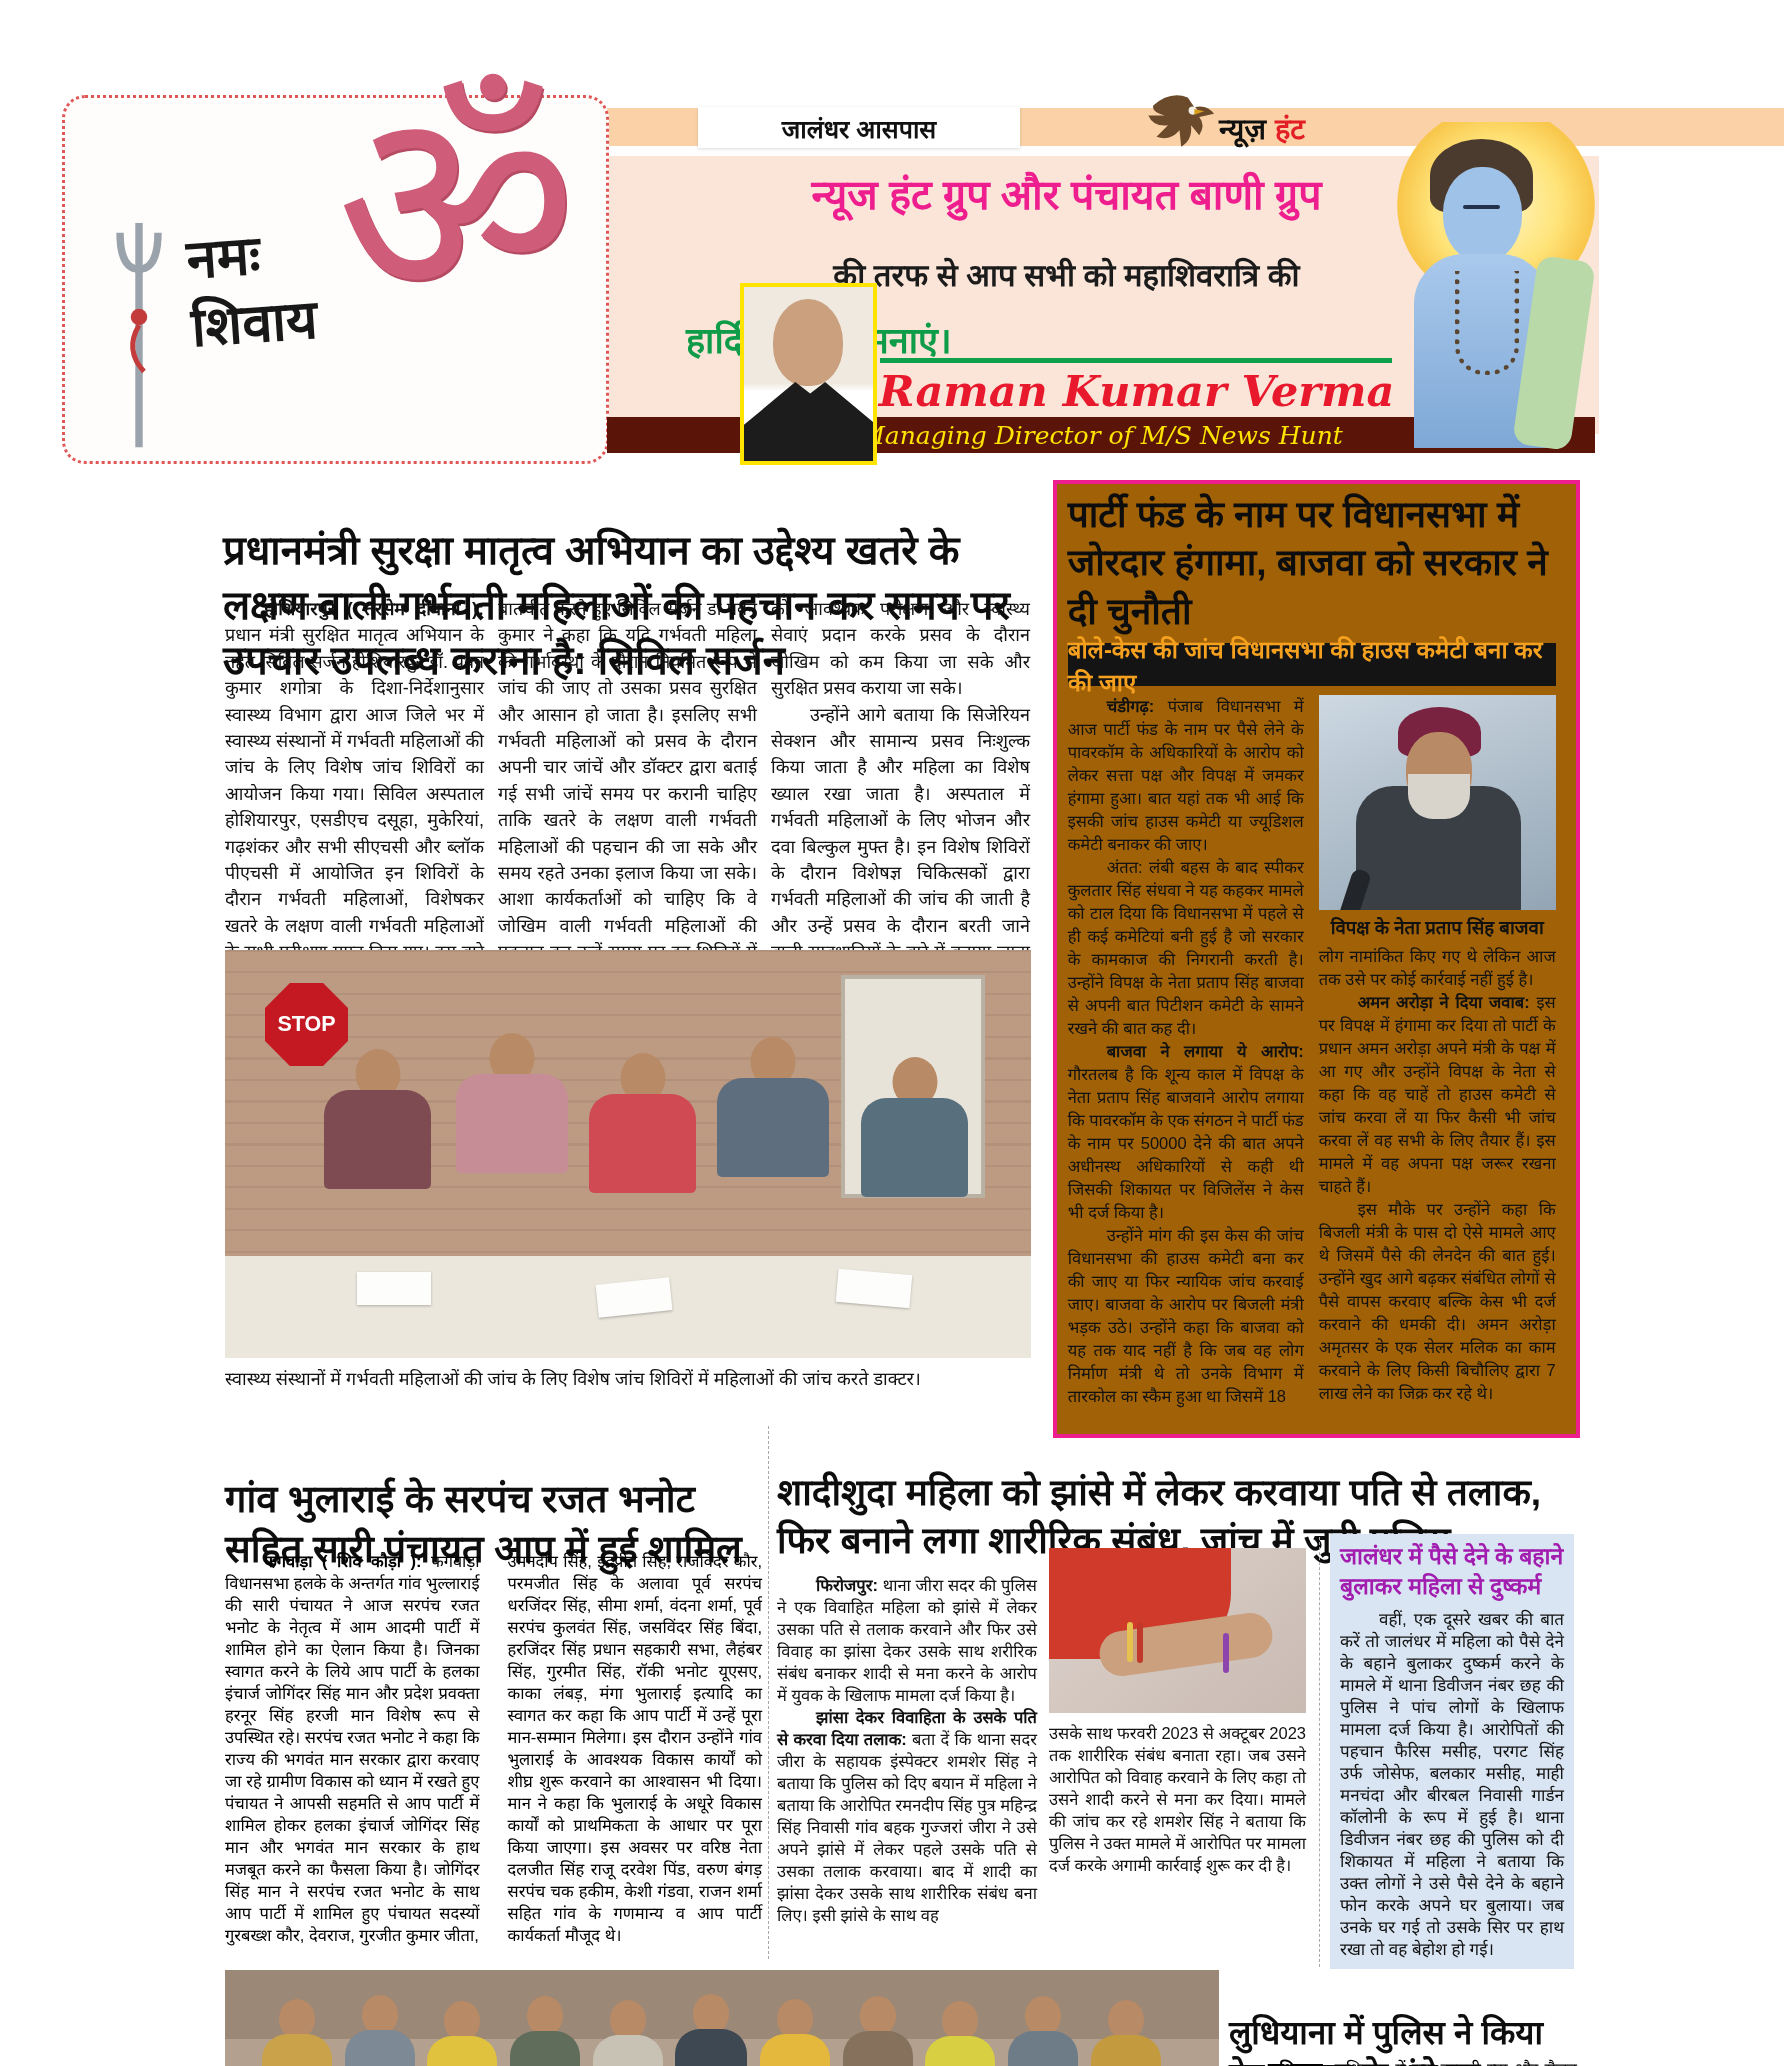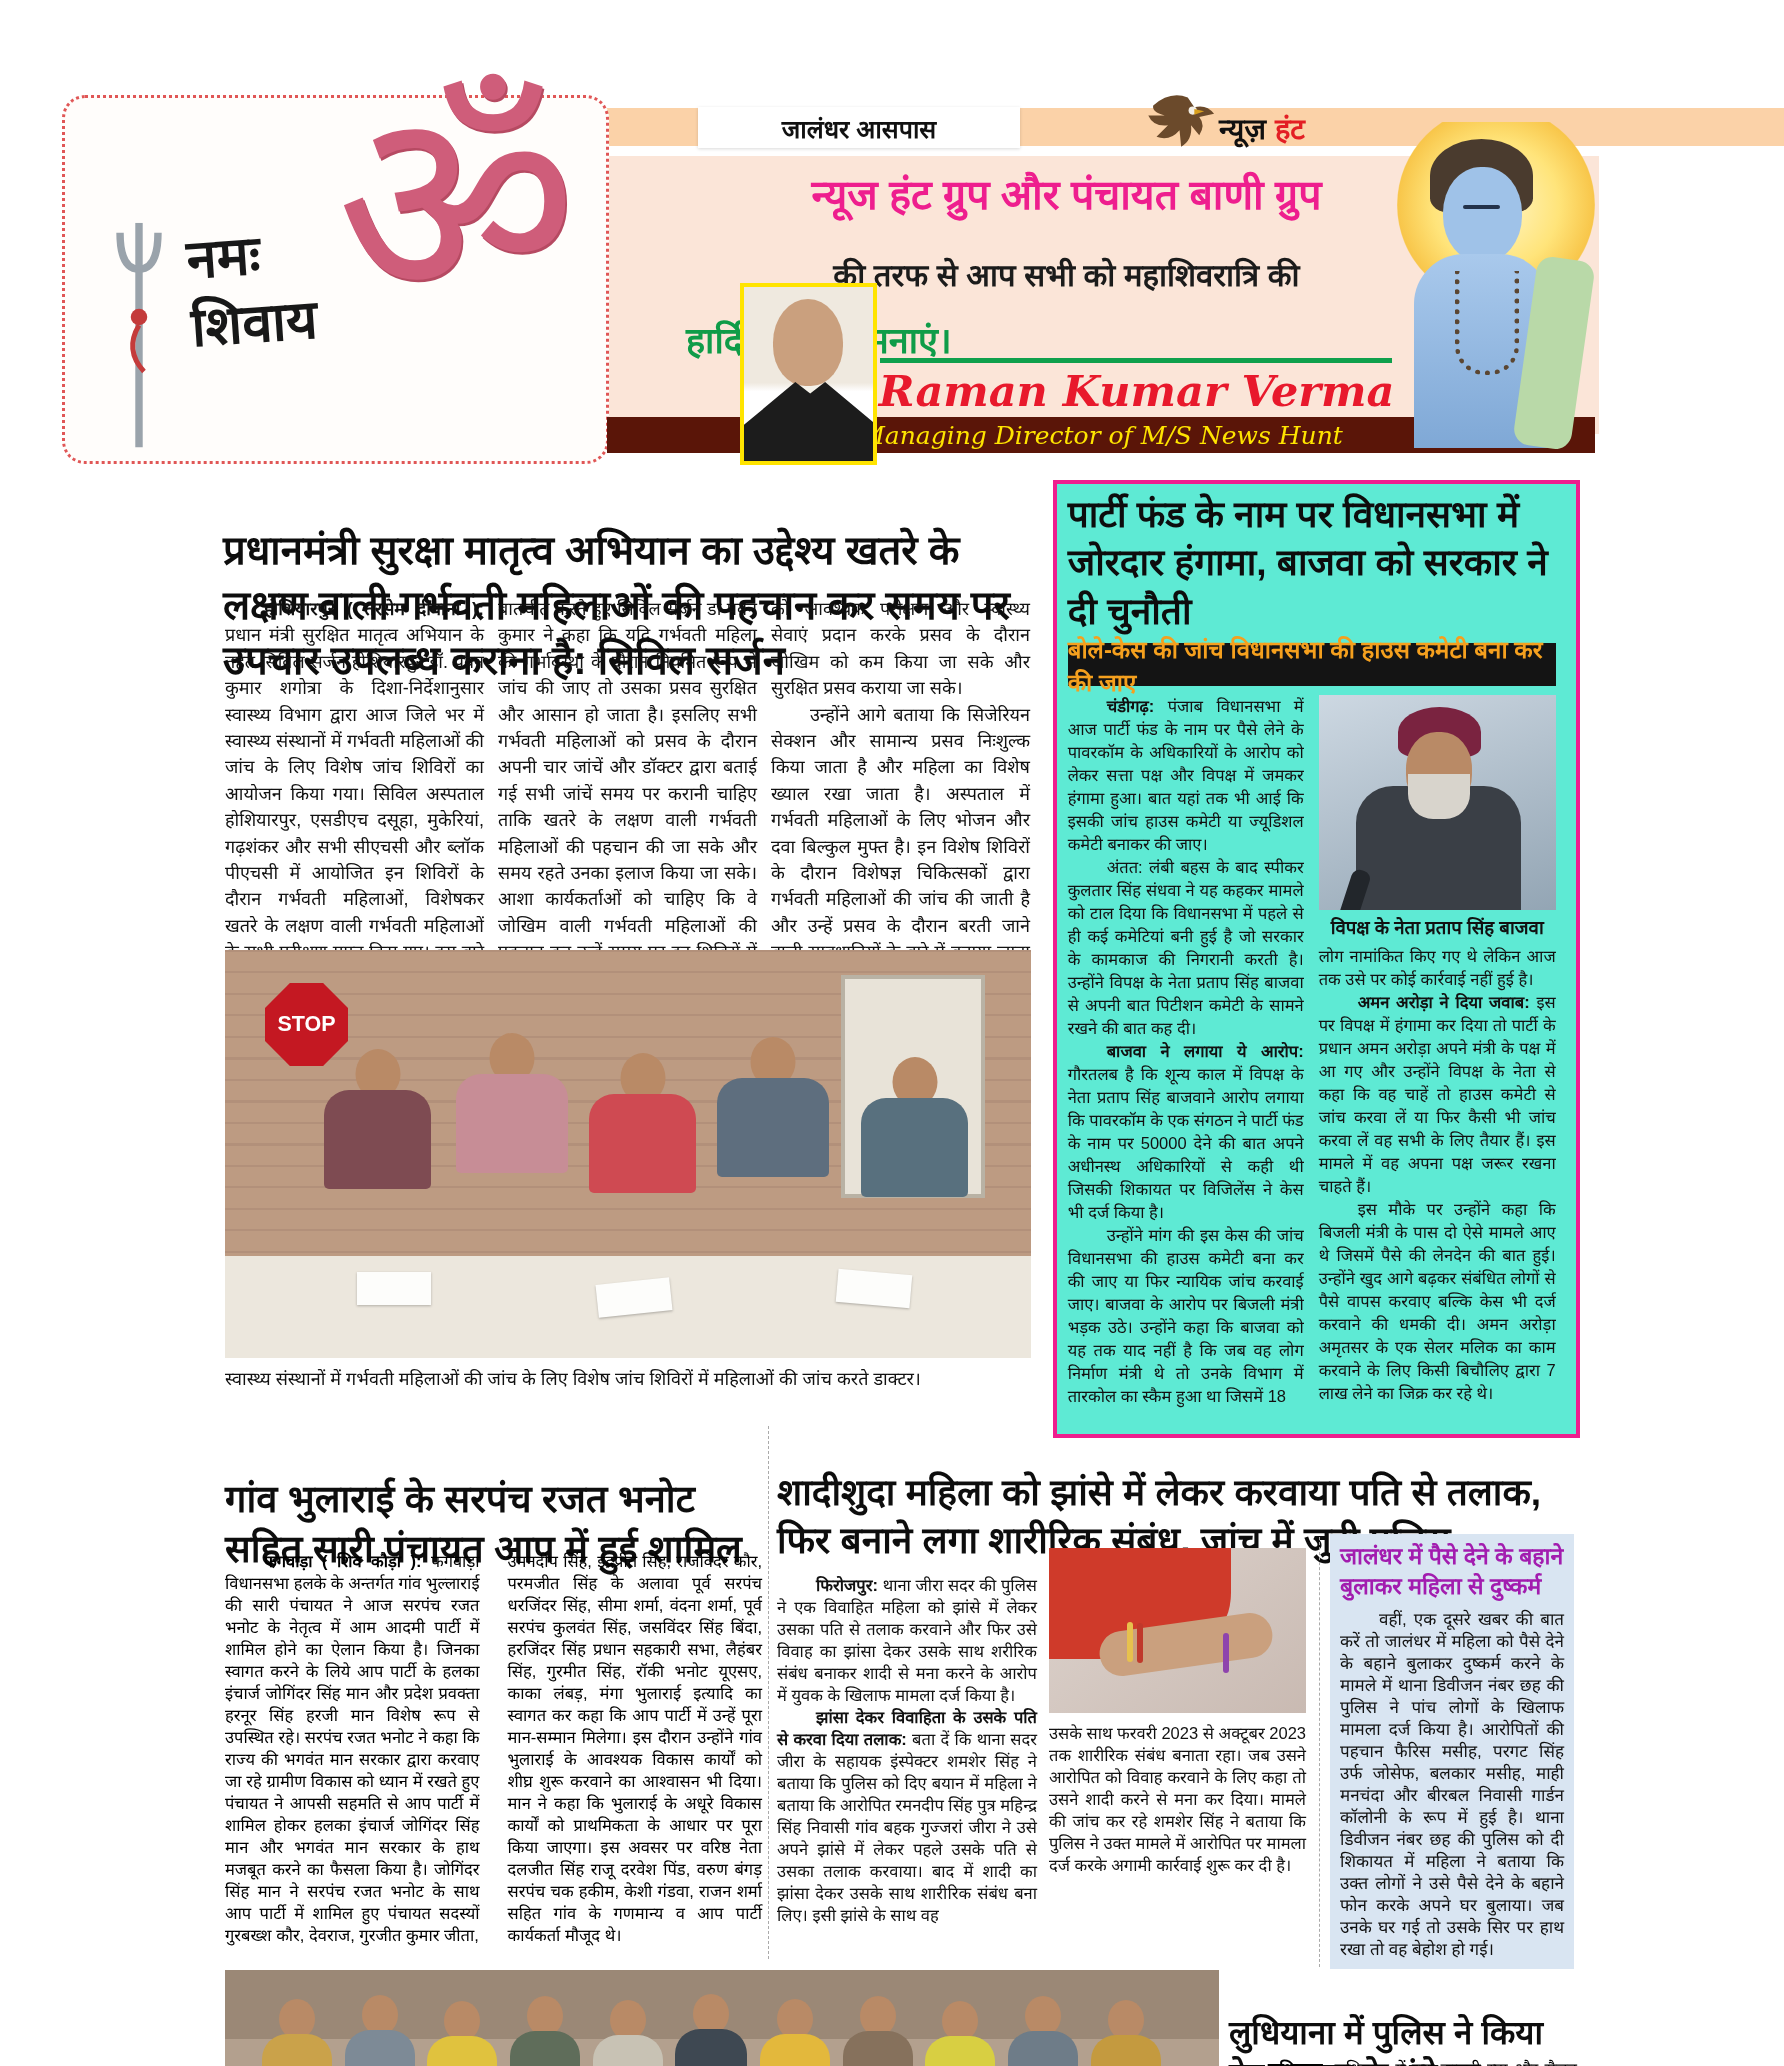--- a/index.html
+++ b/index.html
@@ -58,21 +58,21 @@
   .stop{position:absolute;left:40px;top:33px;width:83px;height:83px;background:#c41822;color:#fff;
       clip-path:polygon(30% 0,70% 0,100% 30%,100% 70%,70% 100%,30% 100%,0 70%,0 30%);
       display:flex;align-items:center;justify-content:center;font-size:21.5px;font-weight:bold;}
   .desk{position:absolute;left:0;top:306px;width:806px;height:103px;background:#ece7dd;}
   .paper{position:absolute;width:74px;height:33px;background:#fdfdfb;box-shadow:0 1.2px 2.5px rgba(0,0,0,.25);}
   .person{position:absolute;}
   .p-head{position:absolute;left:50%;transform:translateX(-50%);top:0;width:45px;height:50px;border-radius:50%;background:#b98a66;}
   .p-body{position:absolute;left:0;top:41px;width:100%;height:99px;border-radius:25px 25px 5px 5px;}
   .pm-caption{left:225px;top:1366px;width:806px;font-size:18px;color:#111;}
   
-  .asm-box{left:1053px;top:480px;width:519px;height:950px;border:4.5px solid #ee1e8e;background:#5eead4;overflow:hidden;z-index:2;}
+  .asm-box{left:1053px;top:480px;width:519px;height:950px;border:4.5px solid #ee1e8e;background:#a16207;overflow:hidden;z-index:2;}
   .asm-in{position:absolute;left:10.7px;top:7.4px;width:488px;}
   .hl-asm{font-size:37px;line-height:1.3;font-weight:bold;color:#0d0d0d;}
   .asm-bar{margin-top:7.4px;background:#141414;height:43px;display:flex;align-items:center;justify-content:center;}
   .asm-bar span{color:#f5a01e;font-size:24px;font-weight:bold;}
   .asm-cols{margin-top:9px;display:flex;gap:15px;}
   .asm-col{width:237px;font-size:16.5px;line-height:23px;text-align:justify;color:#111;}
   .bajwa-photo{position:relative;width:237px;height:215px;background:linear-gradient(160deg,#cdd8e2,#93a5b4);overflow:hidden;}
   .bj-body{position:absolute;left:37px;top:91px;width:165px;height:136px;border-radius:37px 37px 0 0;background:#3a3f46;}
   .bj-face{position:absolute;left:87px;top:37px;width:66px;height:79px;border-radius:46%;background:#b98a66;}
   .bj-turban{position:absolute;left:79px;top:12.4px;width:83px;height:50px;border-radius:50% 50% 20% 20%;background:#7a2340;}

